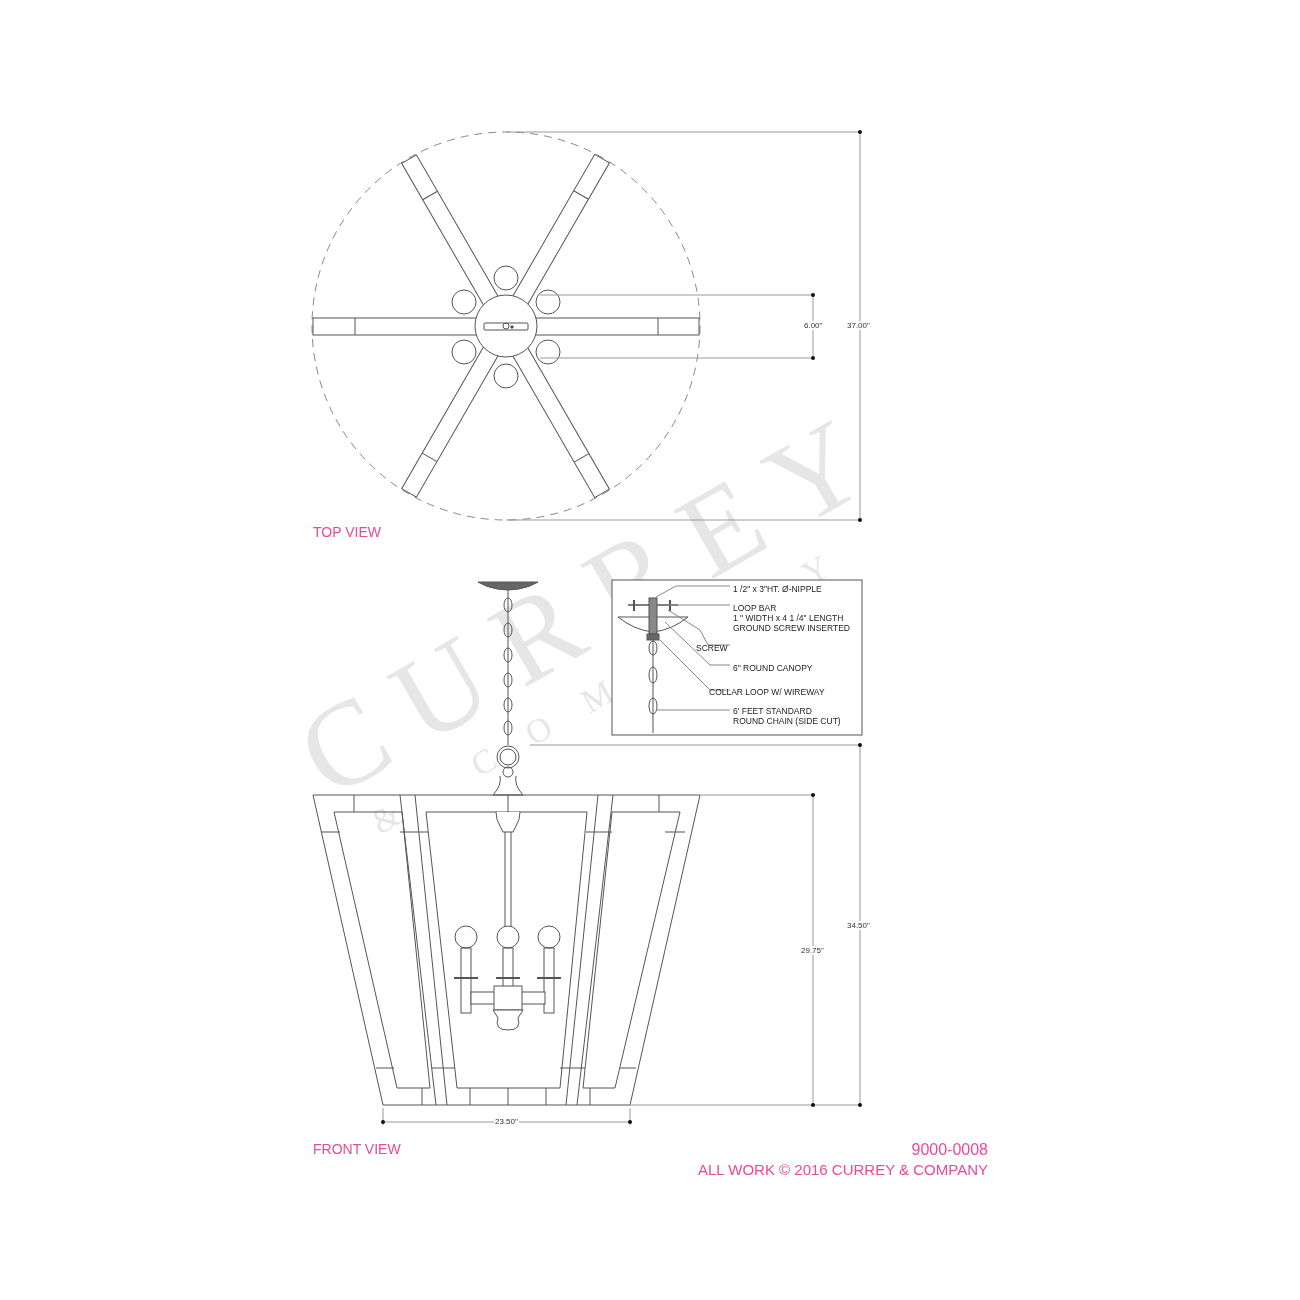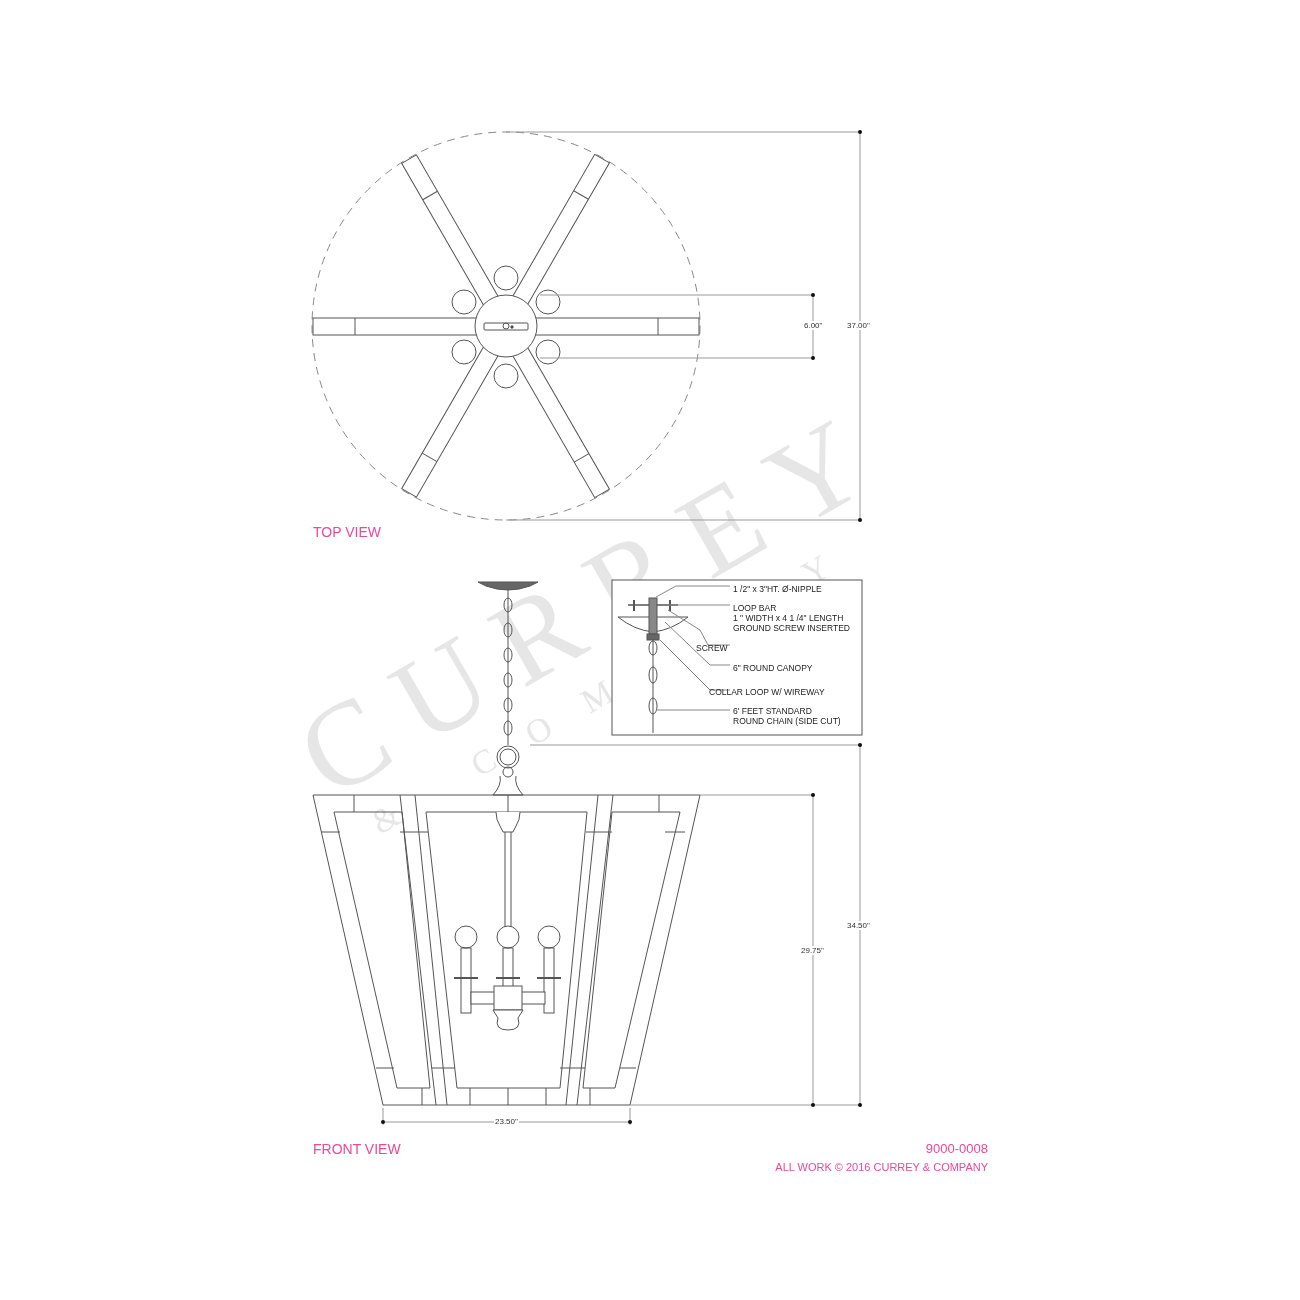--- a/index.html
+++ b/index.html
@@ -2,22 +2,22 @@
 <html><head>
 <meta charset="utf-8">
 <style>
   html, body { margin:0; padding:0; background:#ffffff; }
   body { width:1300px; height:1300px; position:relative; overflow:hidden; font-family:"Liberation Sans", sans-serif; }
   svg.drawing { position:absolute; left:0; top:0; }
   .lbl { position:absolute; color:#ec4899; font-family:"Liberation Sans", sans-serif; white-space:nowrap; }
   .view-label { font-size:14px; }
   .dim { font-size:8px; color:#333; background:#fff; padding:0 1px; }
   .note { font-size:8.5px; color:#222; line-height:10px; }
-  .partno { font-size:13px; }
-  .copy { font-size:11px;text-align:center; }
+  .partno { font-size:16px; }
+  .copy { font-size:15px;text-align:center; }
 </style>
 </head>
 <body>
 
 <svg class="drawing" width="1300" height="1300" viewBox="0 0 1300 1300">
 
   <g fill="#e6e6e6" font-family="Liberation Serif, serif">
     <text x="330" y="800" font-size="120" transform="rotate(-30 330 800)" letter-spacing="28">CURREY</text>
     <text x="380" y="835" font-size="34" transform="rotate(-30 380 835)" letter-spacing="40">&amp; COMPANY</text>
   </g>

